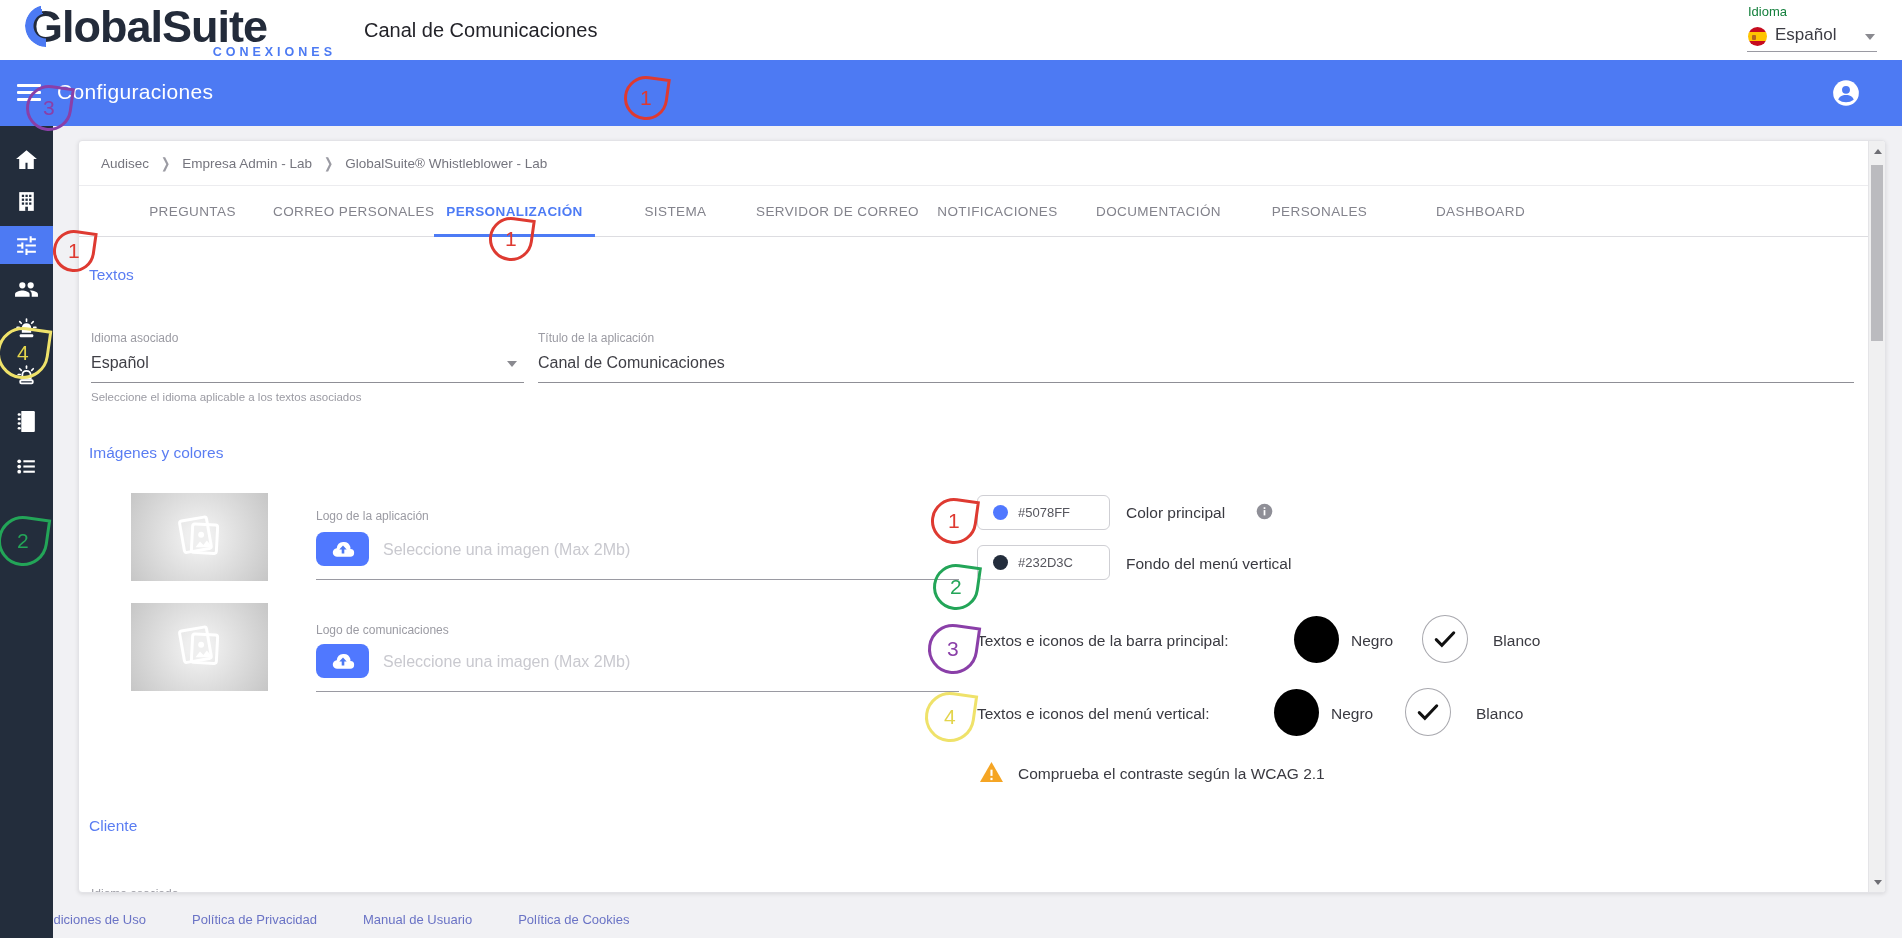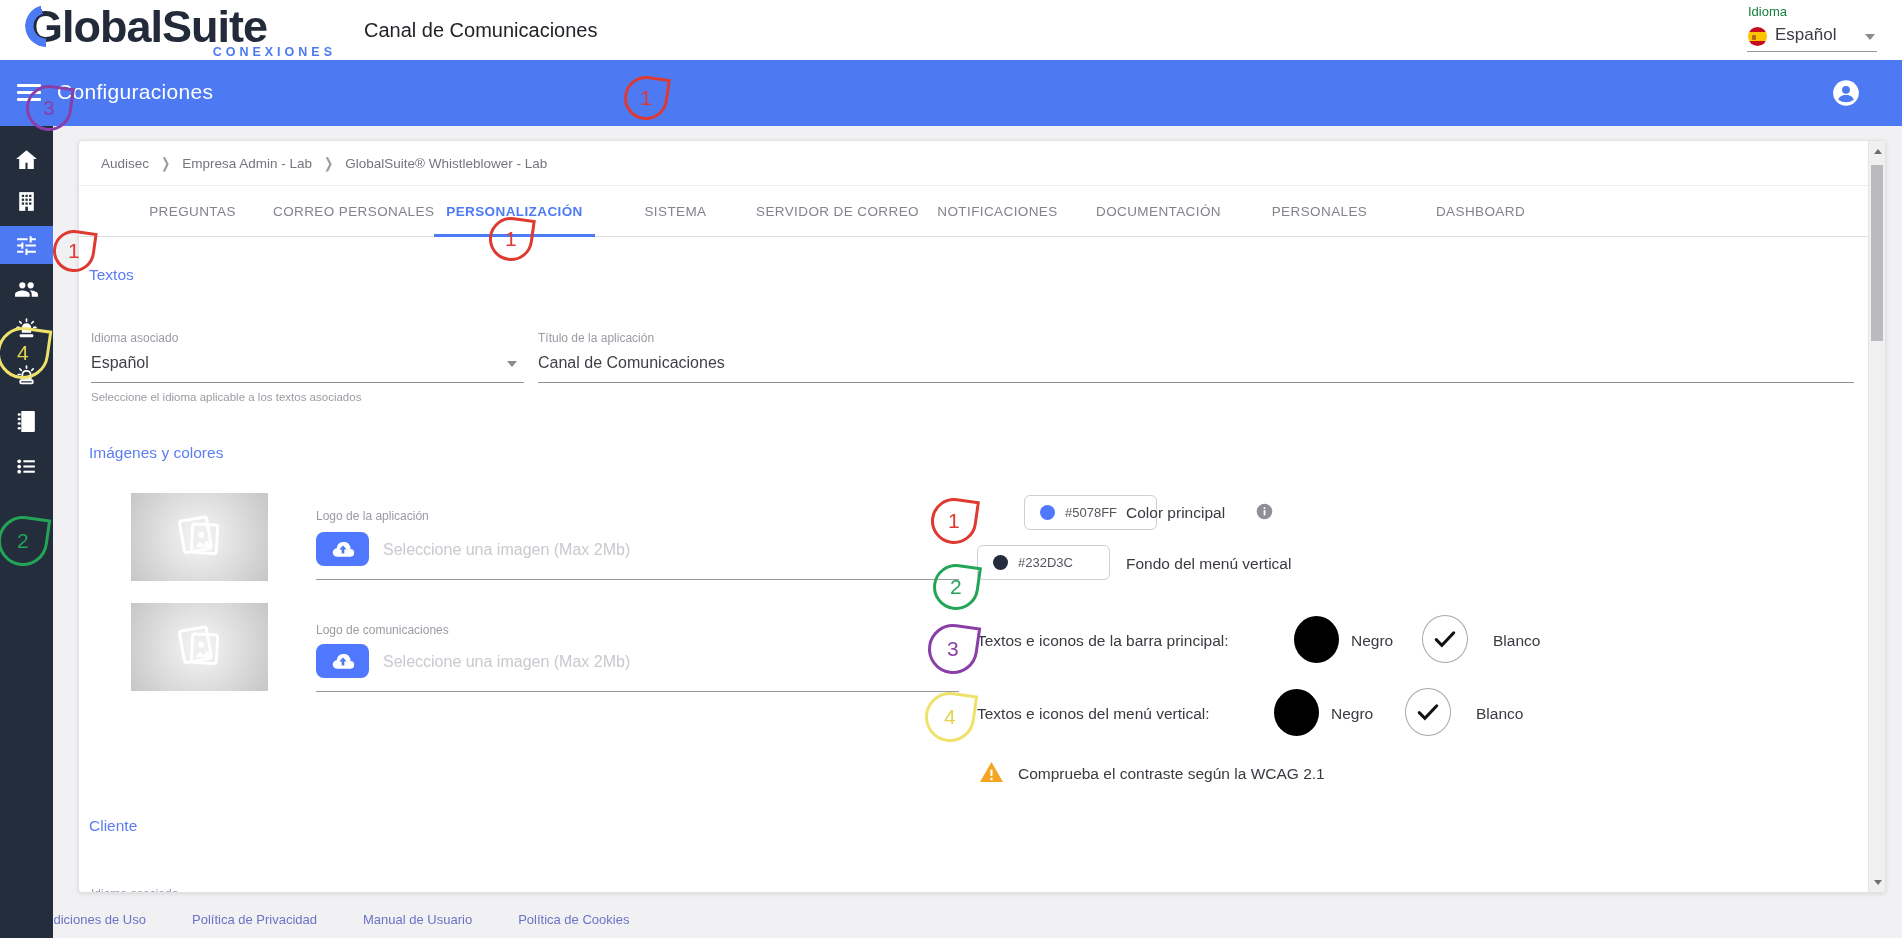--- a/index.html
+++ b/index.html
@@ -291,21 +291,21 @@
     <div class="f-label" style="left:237px; top:482px;">Logo de comunicaciones</div>
     <div class="upload-btn" style="left:237px; top:503px;">
       <svg width="24" height="18" viewBox="0 0 24 18">
           <path fill="#fff" d="M19.4 7.1A7 7 0 0 0 5.7 8.2 4.3 4.3 0 0 0 6.5 16.8h12.6a3.9 3.9 0 0 0 .3-7.8z"></path>
           <path d="M12 5.5 8.3 9.5h2.4v4h2.6v-4h2.4z" fill="#4D7AF3"></path>
         </svg>
     </div>
     <div class="upload-ph" style="left:304px; top:512px;">Seleccione una imagen (Max 2Mb)</div>
     <div class="u-line" style="left:237px; top:550px; width:643px;"></div>
 
-    <div class="chip" style="left:945px; top:354px;">
+    <div class="chip" style="left:898px; top:354px;">
       <span class="dot" style="background:#5078FF;"></span>
       <span class="hex">#5078FF</span>
     </div>
     <div class="color-label" style="left:1047px; top:363px;">Color principal</div>
     <div class="info" style="left:1177px; top:362px;">
       <svg viewBox="0 0 24 24">
           <circle cx="12" cy="12" r="11" fill="#8F8F97"></circle>
           <rect x="10.8" y="10" width="2.4" height="7.5" fill="#fff"></rect>
           <rect x="10.8" y="6" width="2.4" height="2.4" fill="#fff"></rect>
         </svg>

